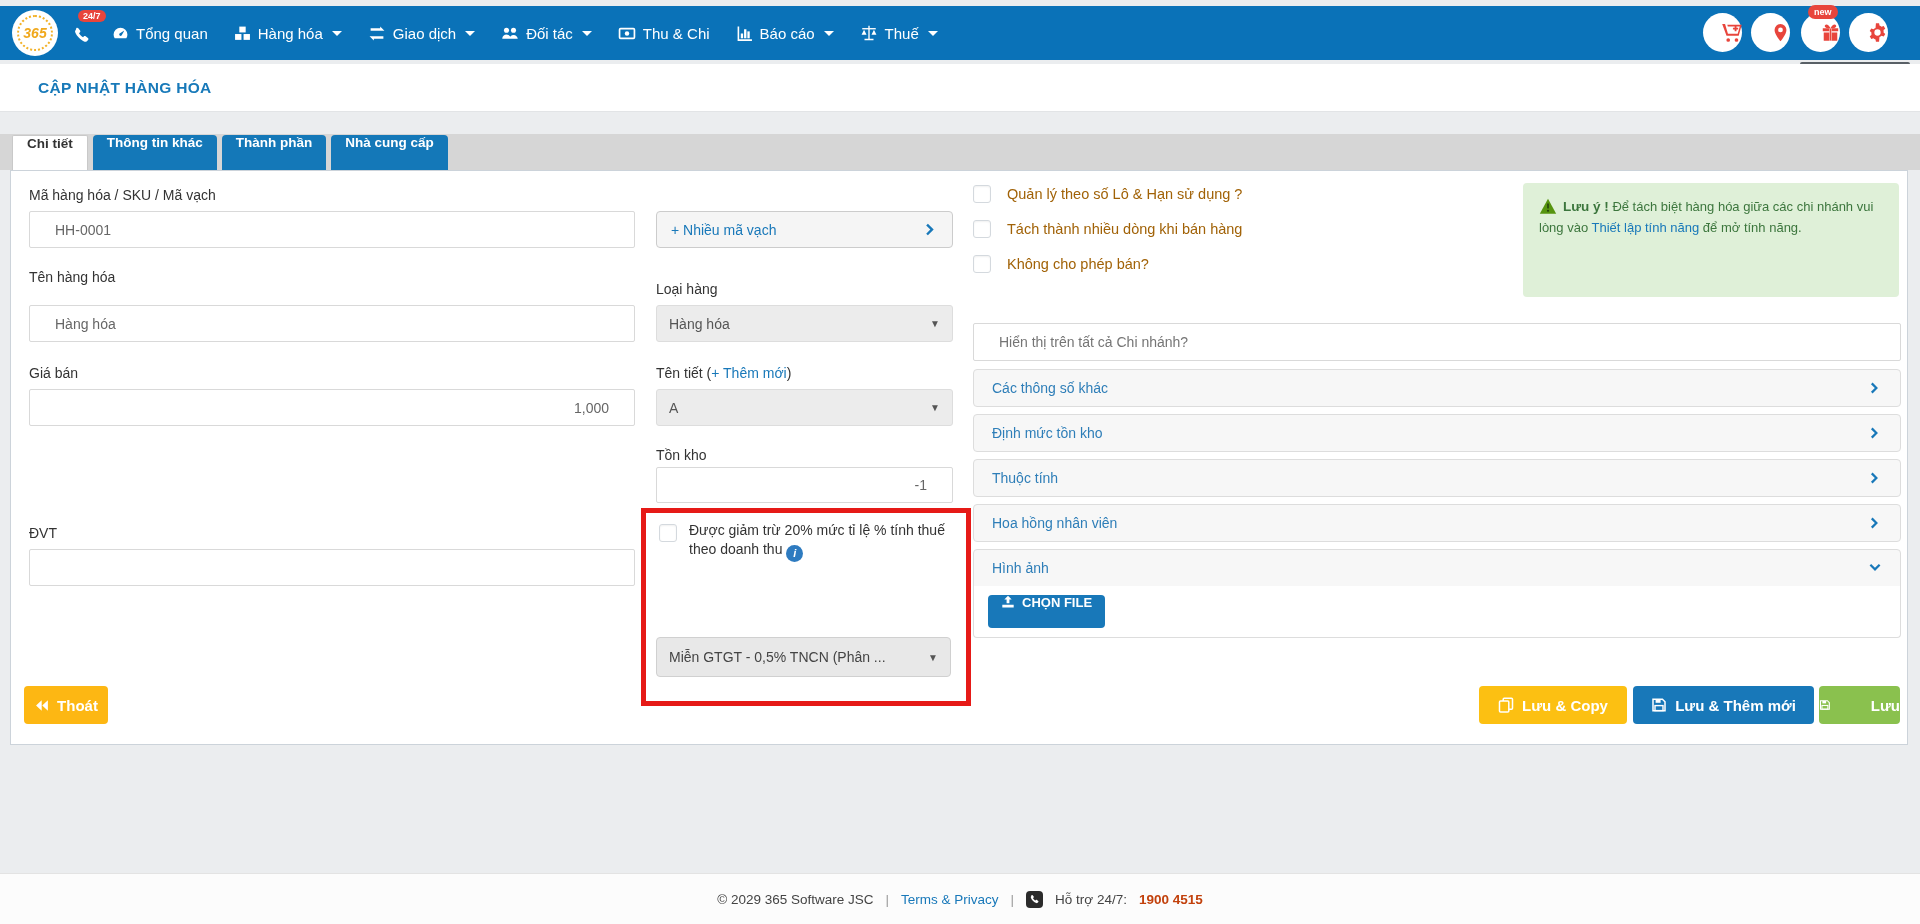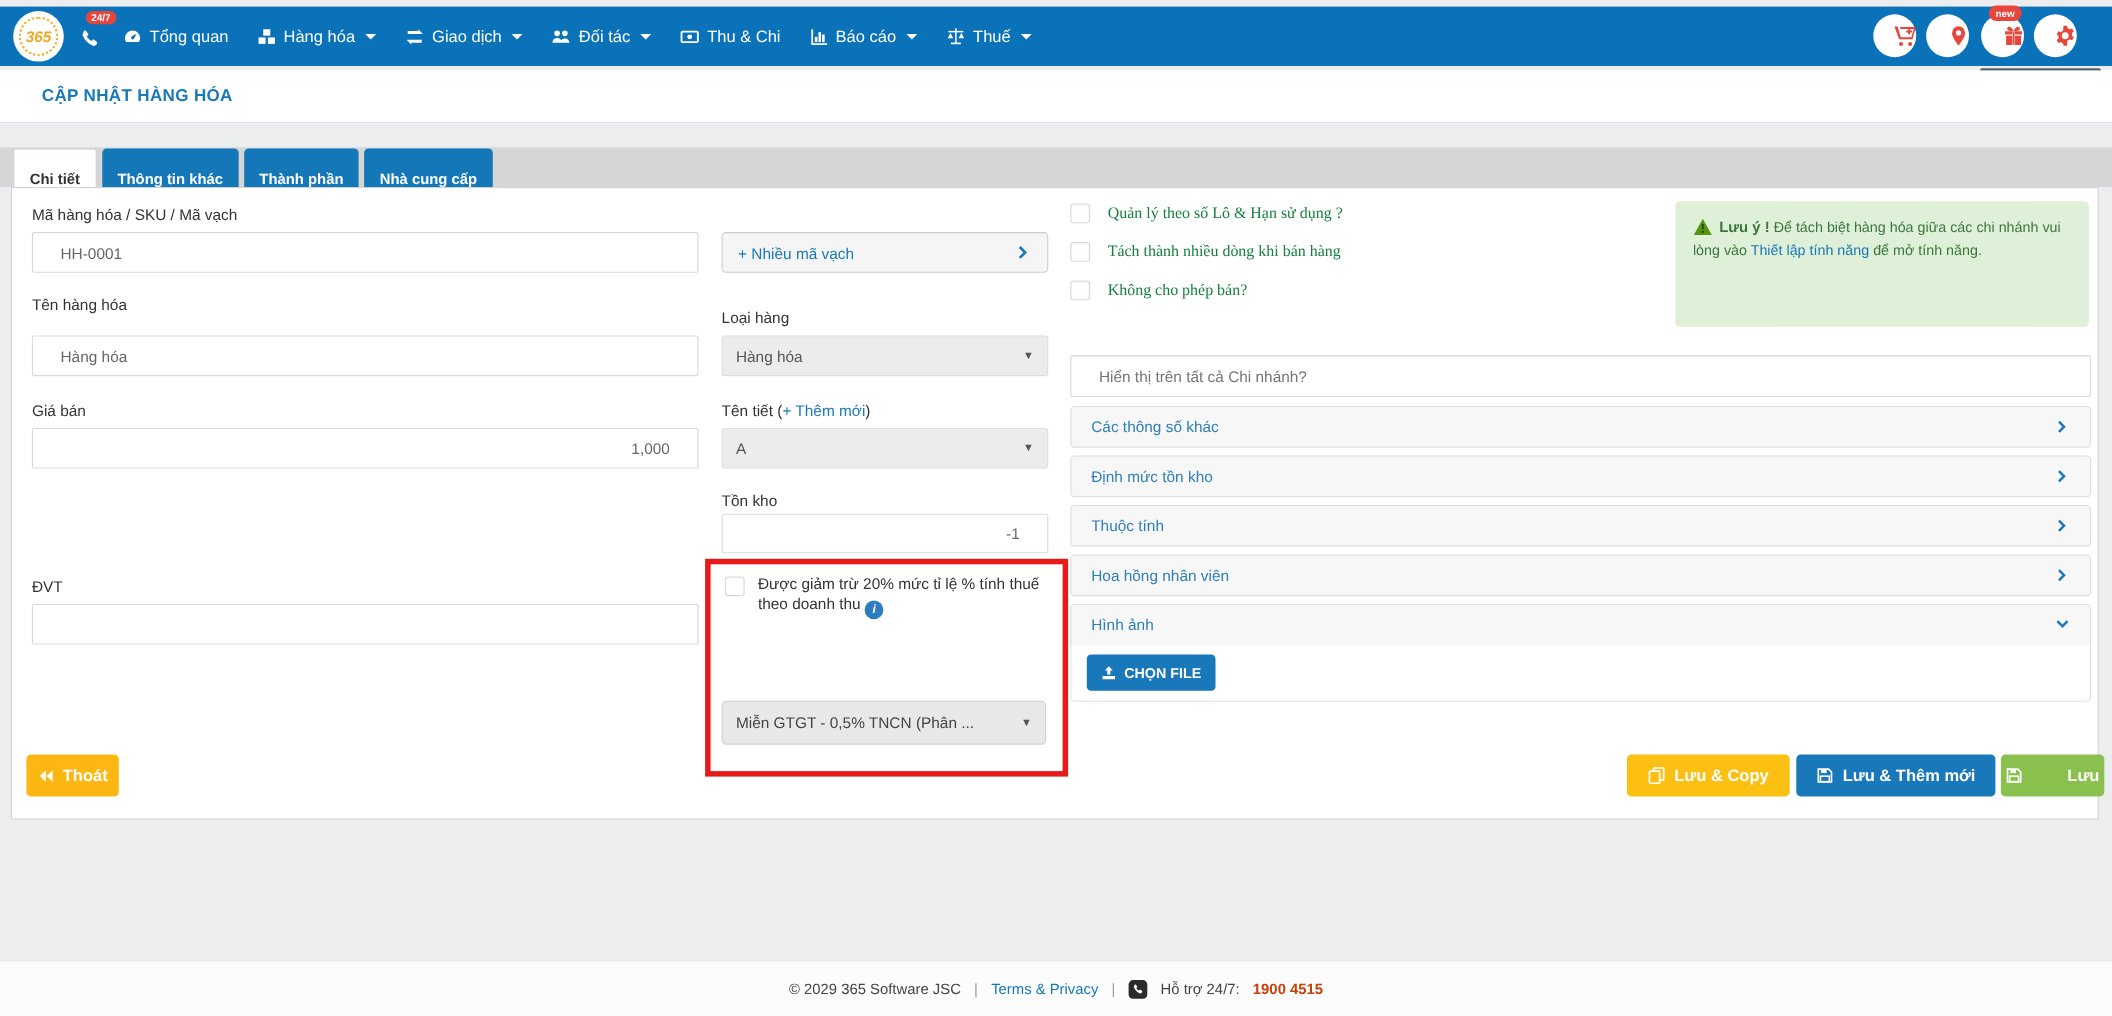--- a/index.html
+++ b/index.html
@@ -27,21 +27,21 @@
   .new-badge { position:absolute; top:-8px; left:7px; background:#e8453c; color:#fff; font-size:9px; font-weight:bold;
           border-radius:8px; padding:2px 6px; }
   .env-tag { position:absolute; top:62px; right:10px; background:#596066; color:#fff; font-size:11px; font-weight:bold;
           padding:2px 7px; border-radius:2px; display:flex; align-items:center; gap:4px; }
 
   
   .titleband { position:absolute; left:0; top:64px; width:1920px; height:48px; background:#fff; border-bottom:1px solid #e2e4e6; }
   .page-title { position:absolute; left:38px; top:15px; color:#1779b9; font-size:15.5px; font-weight:bold; letter-spacing:.3px; }
   .tabstrip { position:absolute; left:0; top:134px; width:1920px; height:36px; background:#d6d6d6; }
   .tabs { position:absolute; left:12px; top:1px; display:flex; gap:5px; height:35px; }
-  .tab { height:35px; padding:0 14px; display:flex; align-items:flex-end; font-size:13.5px; font-weight:bold;
+  .tab { height:35px; padding:0 14px; display:flex; align-items:flex-start; font-size:13.5px; font-weight:bold;
           background:#1478b8; color:#fff; border-radius:4px 4px 0 0; cursor:pointer; white-space:nowrap; }
   .tab.active { background:#fff; color:#333; border:1px solid #c9c9c9; border-bottom:none; border-radius:2px 2px 0 0; }
 
   
   .panel { position:absolute; left:10px; top:170px; width:1898px; height:575px; background:#fff; border:1px solid #ccd3da; }
   .lbl { position:absolute; font-size:14px; color:#333; white-space:nowrap; }
   .inp { position:absolute; height:37px; border:1px solid #d9d9d9; border-radius:2px; background:#fff;
          font-family:"Liberation Sans", sans-serif; font-size:14px; color:#666; padding:0 25px; outline:none; }
   .inp.right { text-align:right; }
   .sel { position:absolute; height:37px; background:#ececec; border:1px solid #ddd; border-radius:3px;
@@ -57,43 +57,43 @@
   .redbox { position:absolute; left:630px; top:337px; width:330px; height:198px; border:5px solid #e61a17; }
   .cbx { position:absolute; width:18px; height:18px; background:#fff; border:1px solid #d4d9de; border-radius:3px;
          box-shadow:inset 0 1px 2px rgba(0,0,0,.06); cursor:pointer; }
   .tax-cb-label { position:absolute; left:678px; top:350px; width:265px; font-size:14px; color:#333; line-height:1.35; }
   .rate-label { position:absolute; left:642px; top:408px; width:295px; font-size:14px; color:#333; line-height:1.45; }
   .info-ic { display:inline-flex; width:17px; height:17px; background:#2e7bc0; border-radius:50%; color:#fff;
          font-size:11px; font-weight:bold; font-style:italic; align-items:center; justify-content:center;
          vertical-align:-3px; cursor:pointer; }
   .sel-tax { left:645px; top:466px; width:295px; height:40px; background:#e8e8e8; border:1px solid #d0d0d0; border-radius:4px; color:#444; }
 
-  .cb-row-label { position:absolute; font-size:14.5px; color:#15803d; cursor:default;font-family:Liberation Serif, serif; }
+  .cb-row-label { position:absolute; font-size:14.5px; color:#a16207; cursor:default; }
 
   .notice { position:absolute; left:1512px; top:12px; width:376px; height:114px; background:#dff0d8; border-radius:4px;
          padding:13px 16px; font-size:13px; color:#3c763d; line-height:1.6; }
   .notice b { font-size:13.5px; }
   .notice svg { vertical-align:-4px; margin-right:6px; }
 
   .acc { position:absolute; left:962px; width:928px; height:38px; background:#f7f7f7; border:1px solid #ddd; border-radius:4px;
          display:flex; align-items:center; padding:0 18px; color:#2e7eb8; font-size:14px; cursor:pointer; }
   .acc svg { margin-left:auto; }
   .acc-content { position:absolute; left:962px; top:415px; width:928px; height:52px; background:#fff;
          border:1px solid #ddd; border-top:none; border-radius:0 0 4px 4px; }
   .btn-file { position:absolute; left:14px; top:9px; height:33px; background:#1878b9; color:#fff; font-size:13px; font-weight:bold;
-         border:none; border-radius:4px; padding:0 13px; display:flex; align-items:center; gap:7px; cursor:pointer;
+         border:none; border-radius:4px; padding:0 13px; display:flex; gap:7px; cursor:pointer;
          font-family:"Liberation Sans", sans-serif; }
 
   .btn { position:absolute; height:38px; border:none; border-radius:4px; color:#fff; font-size:15px; font-weight:bold;
          display:flex; align-items:center; justify-content:center; gap:8px; cursor:pointer;
          font-family:"Liberation Sans", sans-serif; }
   .btn-exit { left:13px; top:515px; width:84px; background:#fdb713; }
   .btn-savecopy { left:1468px; top:515px; width:148px; background:#fcc012; }
   .btn-savenew { left:1622px; top:515px; width:181px; background:#1878b9; }
-  .btn-save { left:1808px; top:515px; width:94px; background:#8ac14e;gap:40px; }
+  .btn-save { left:1808px; top:515px; width:81px; background:#8ac14e;gap:40px; }
 
   
   .footer { position:absolute; left:0; top:873px; width:1920px; height:51px; background:#fcfcfc; border-top:1px solid #e3e3e3;
          display:flex; align-items:center; justify-content:center; gap:12px; font-size:13.5px; color:#444; }
   .footer .sep { color:#999; }
   .foot-phone { width:17px; height:17px; background:#2b2b2b; border-radius:4px; display:flex; align-items:center; justify-content:center; }
   .phone-num { color:#c2410c; font-weight:bold; }
 </style>
 </head>
 <body>

